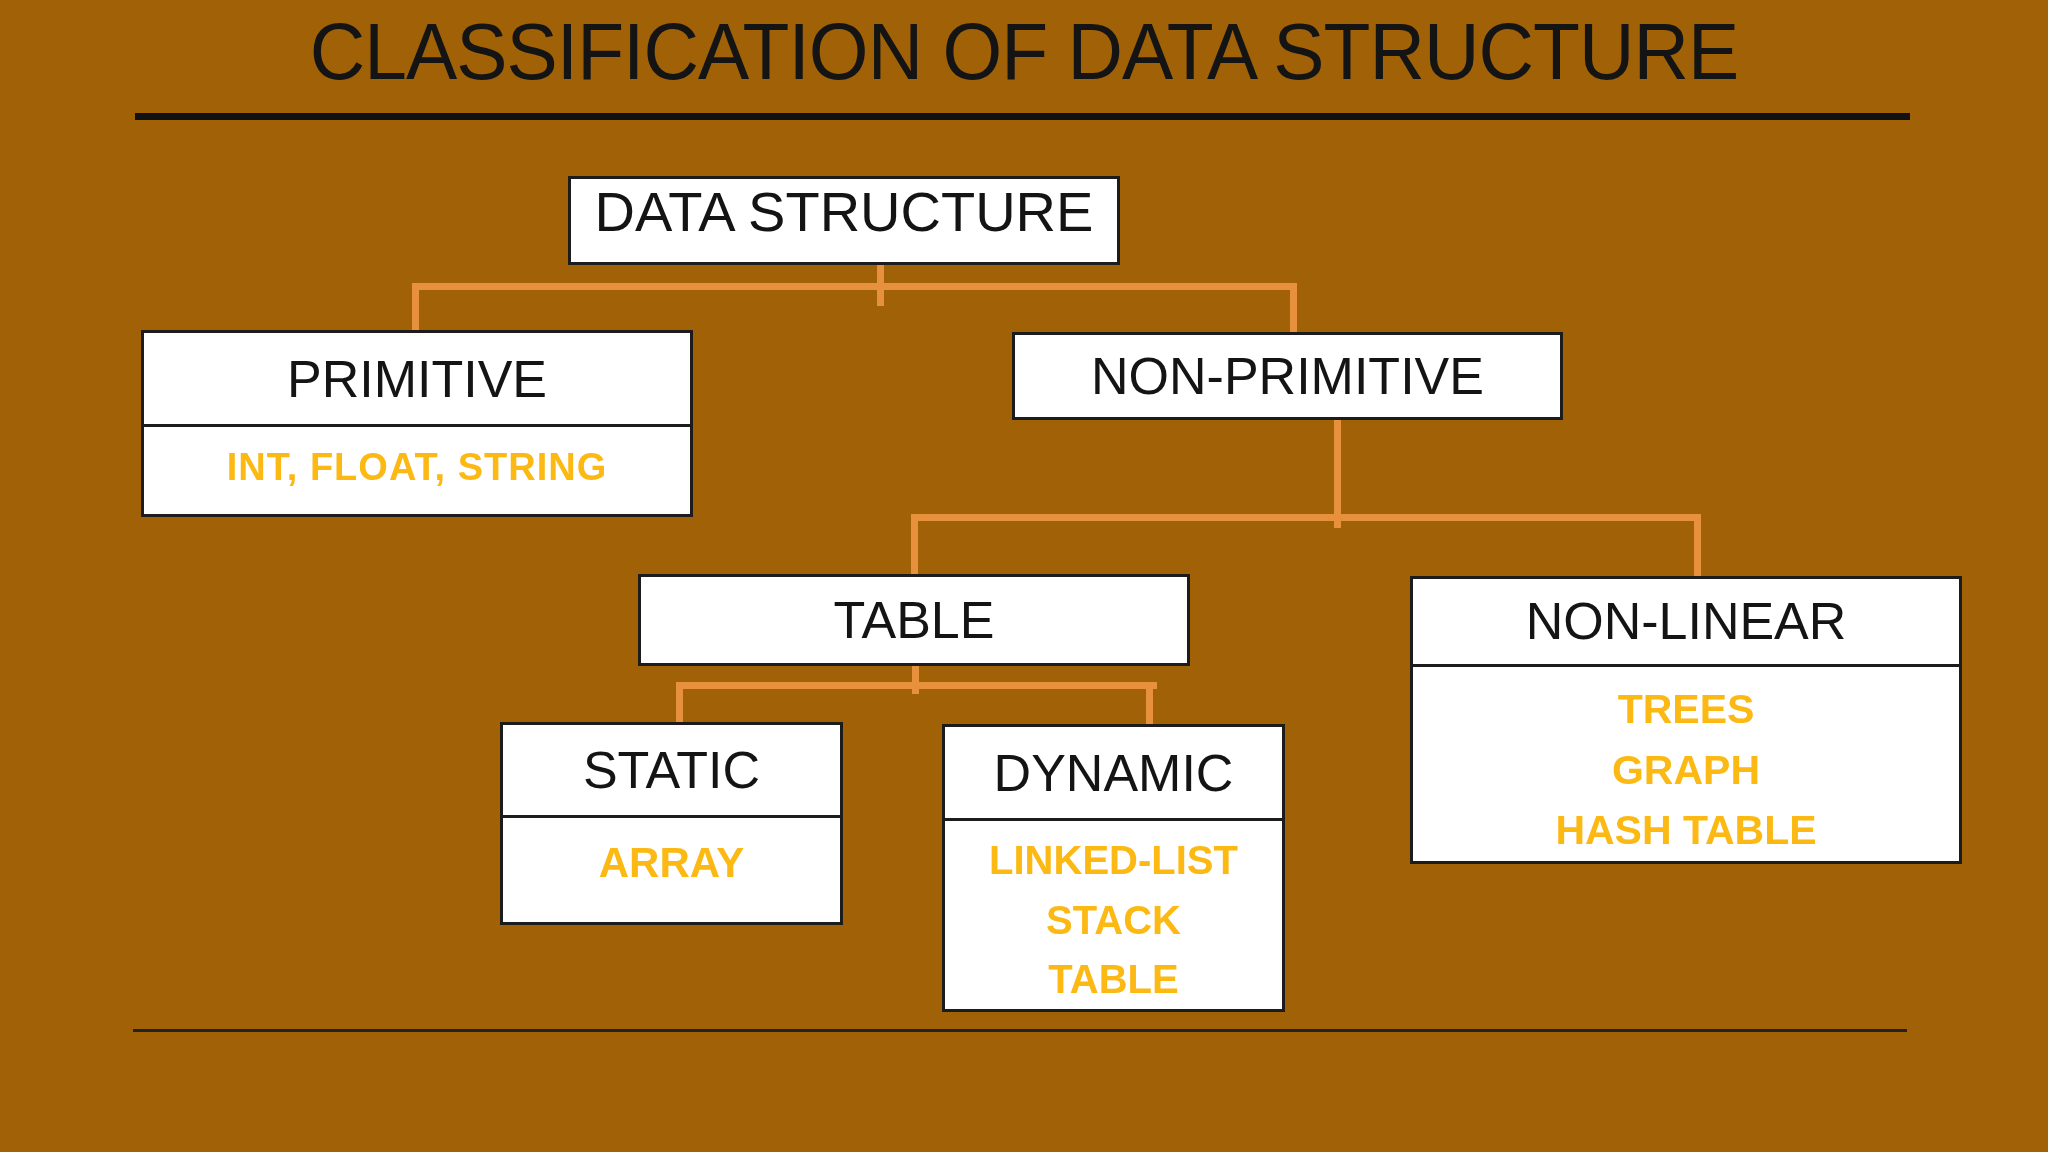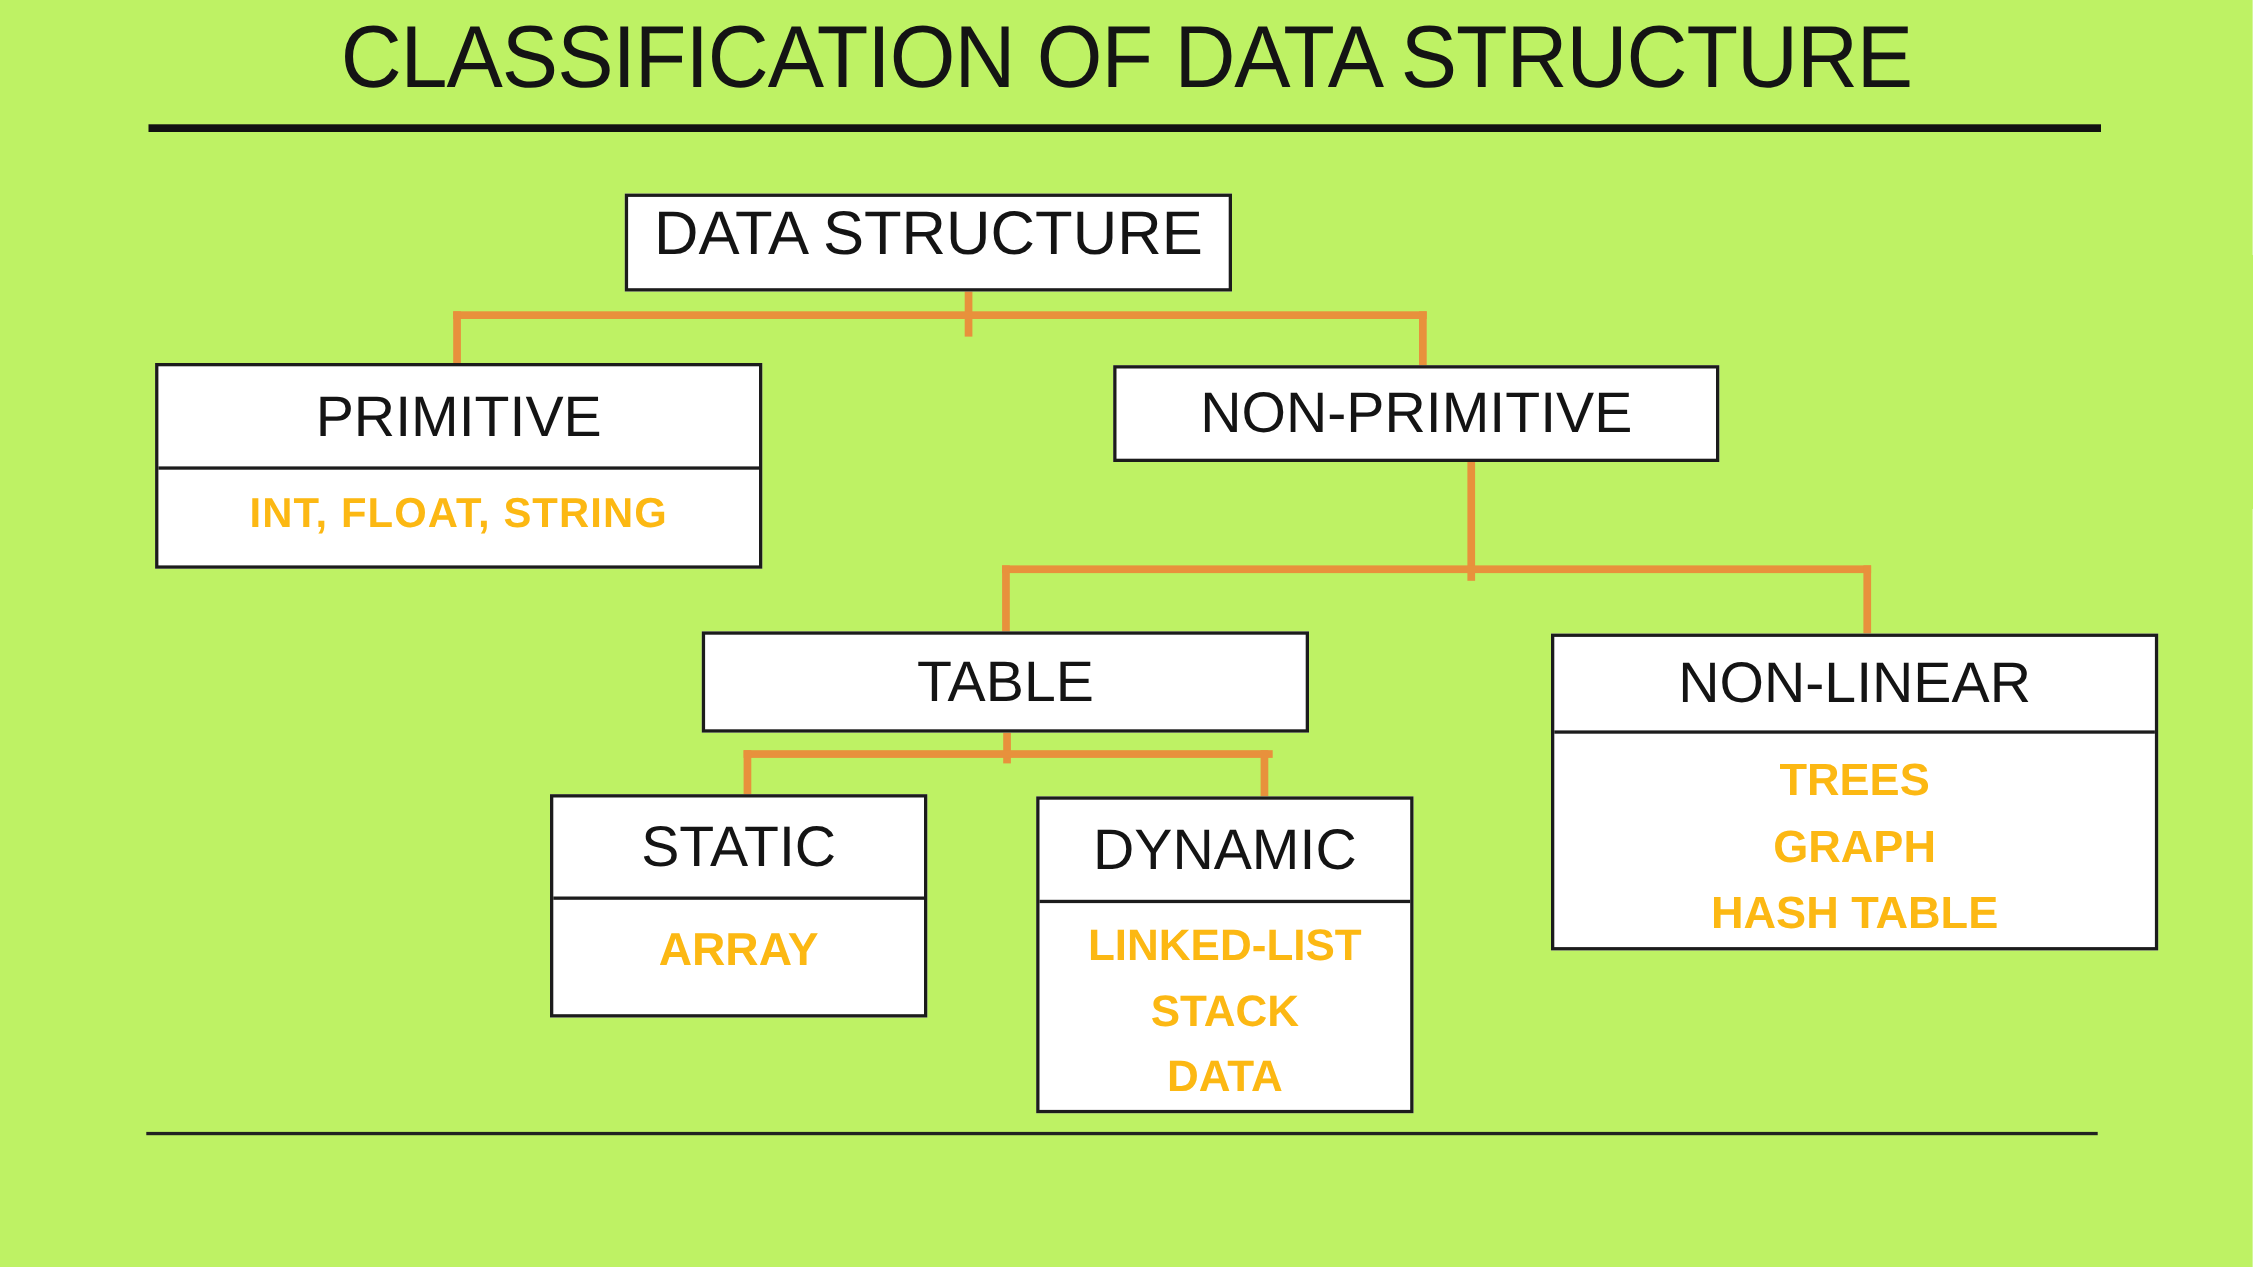--- a/index.html
+++ b/index.html
@@ -5,21 +5,21 @@
   html, body {
     margin: 0;
     padding: 0;
     background: #ffffff;
     font-family: "Liberation Sans", sans-serif;
   }
   #canvas {
     position: relative;
     width: 2048px;
     height: 1152px;
-    background: #bef264;
+    background: #a16207;
     overflow: hidden;
   }
   .abs { position: absolute; }
 
   
   .title {
     left: 0; top: 6px; width: 2048px;
     text-align: center;
     font-size: 80px;
     font-weight: 400;
@@ -139,18 +139,18 @@
     <div class="node-header">NON-LINEAR</div>
     <div class="node-sub" style="flex:1;">TREES
 GRAPH
 HASH TABLE</div>
   </div>
 
   <div id="node-dynamic" class="abs node">
     <div class="node-header">DYNAMIC</div>
     <div class="node-sub" style="flex:1;">LINKED-LIST
 STACK
-DATA</div>
+TABLE</div>
   </div>
 
   <div class="abs bottom-rule"></div>
 
 </div>
 
 </body></html>

